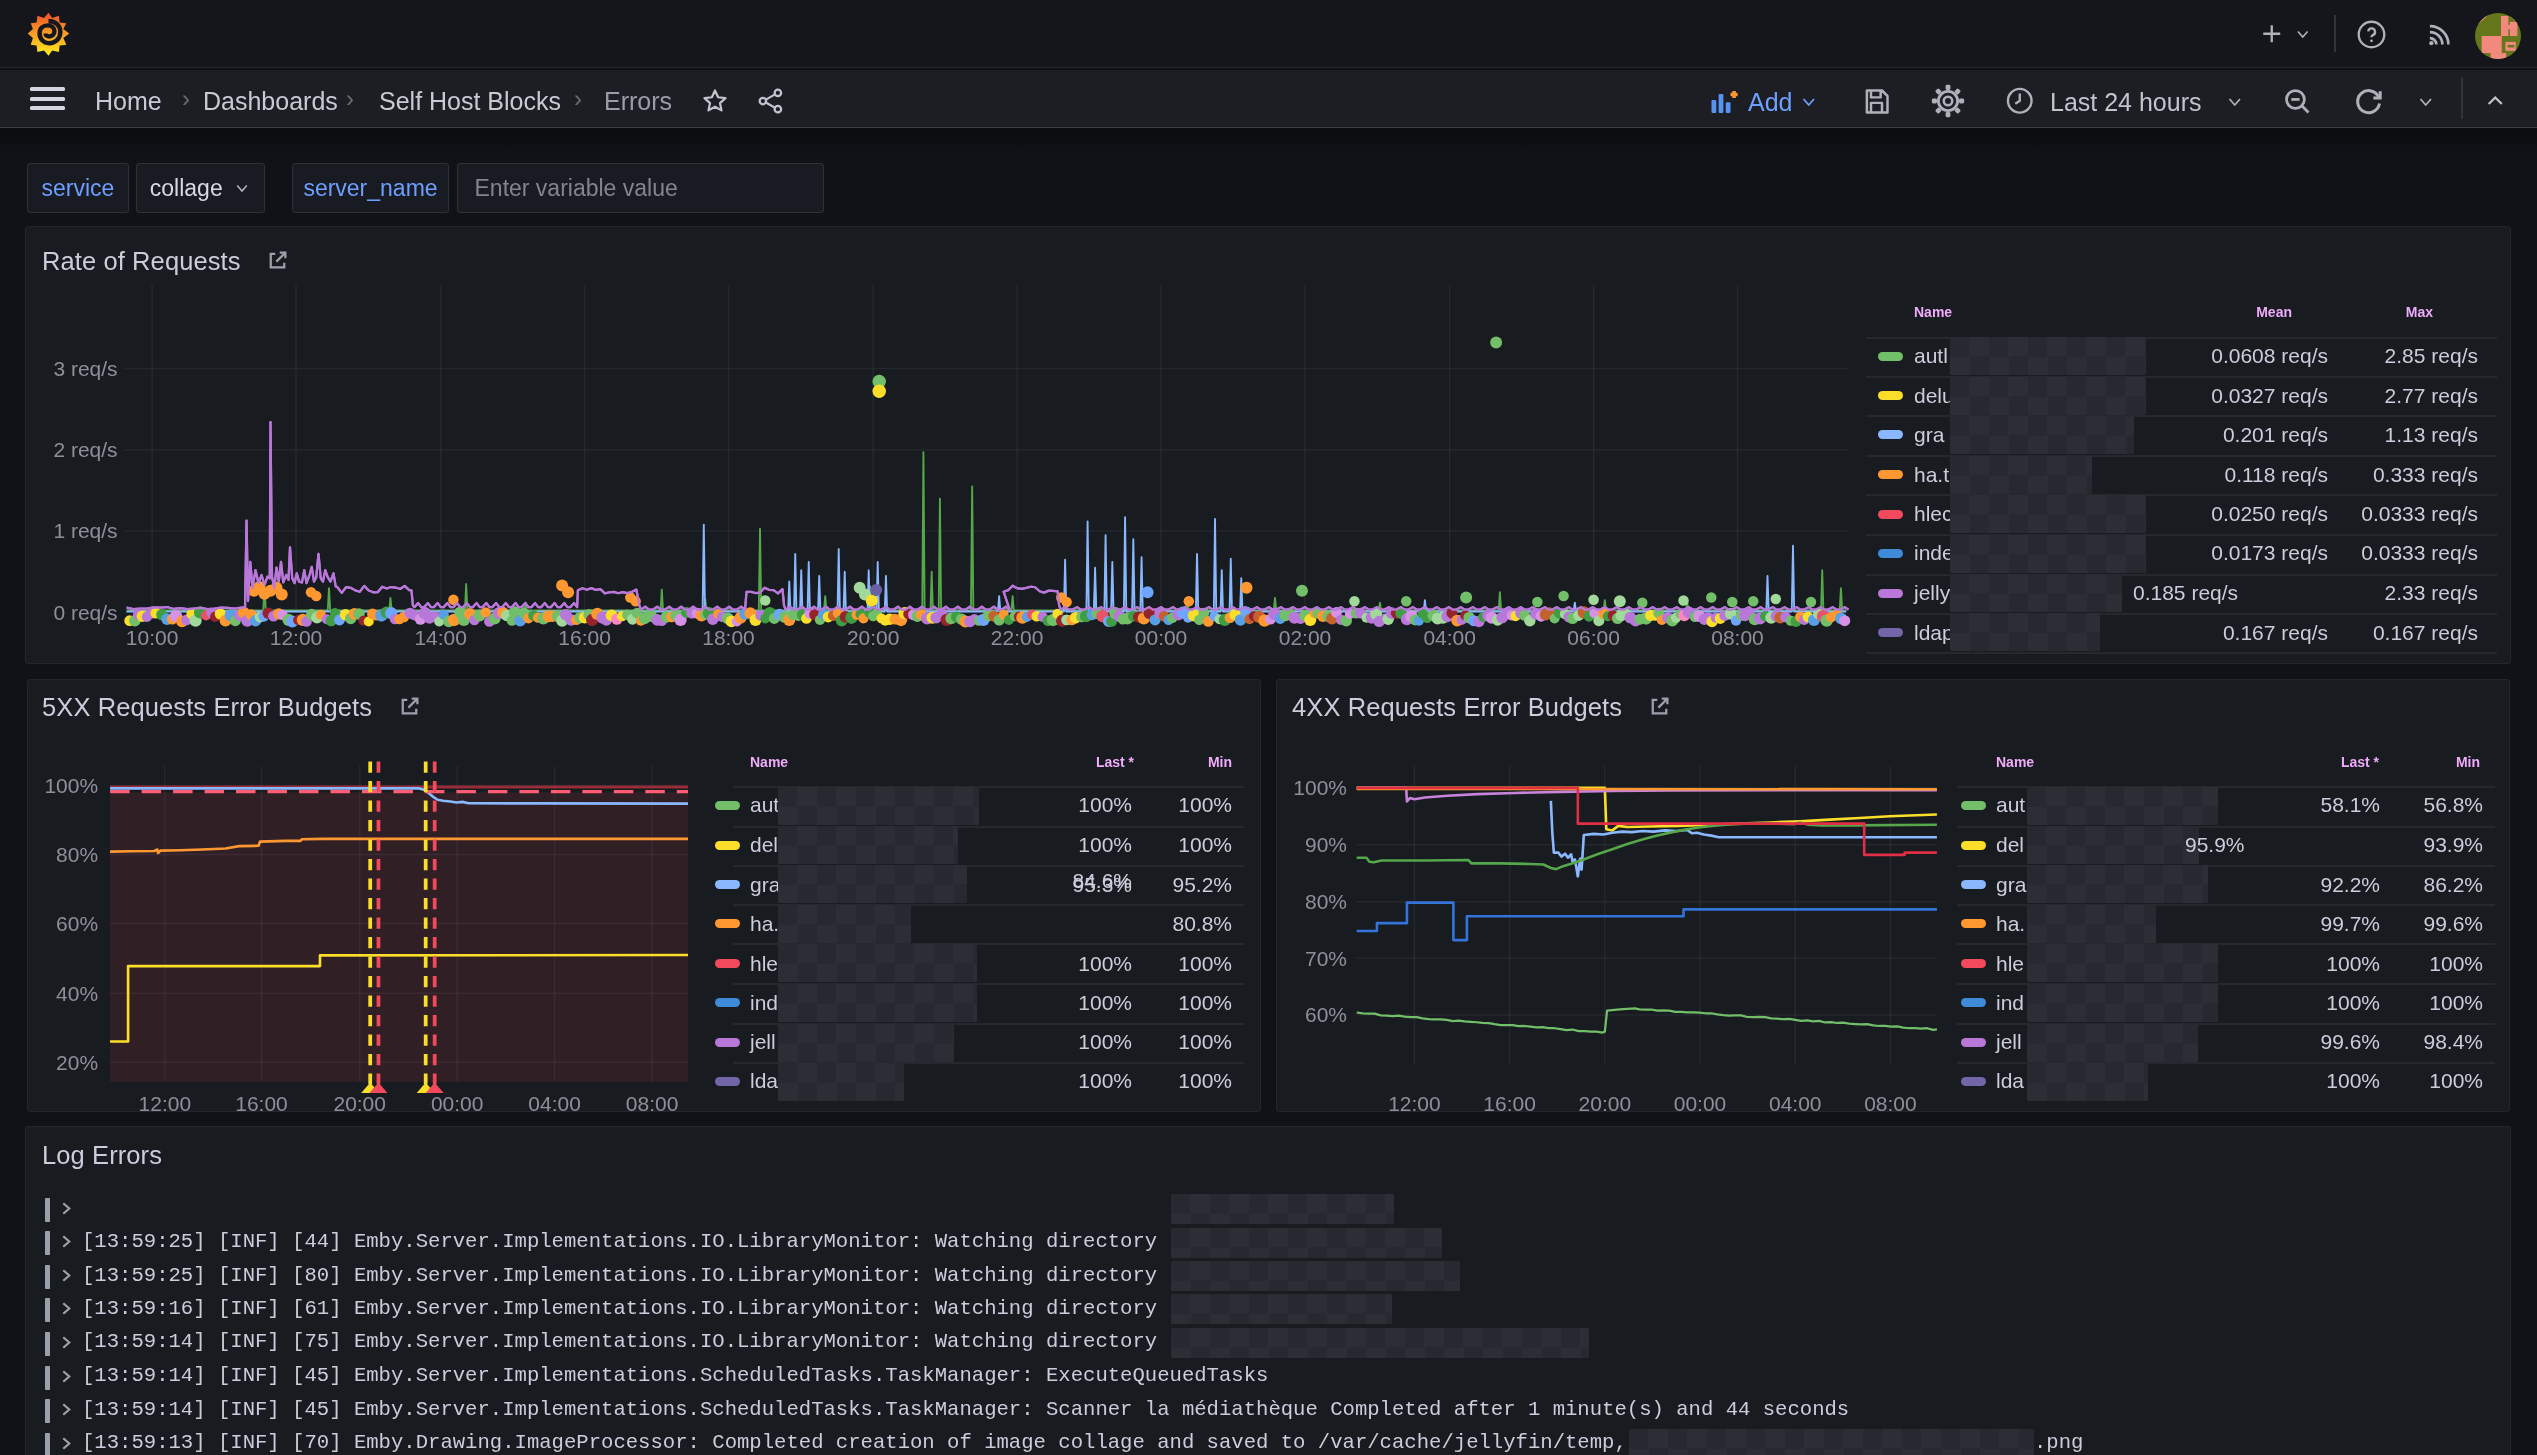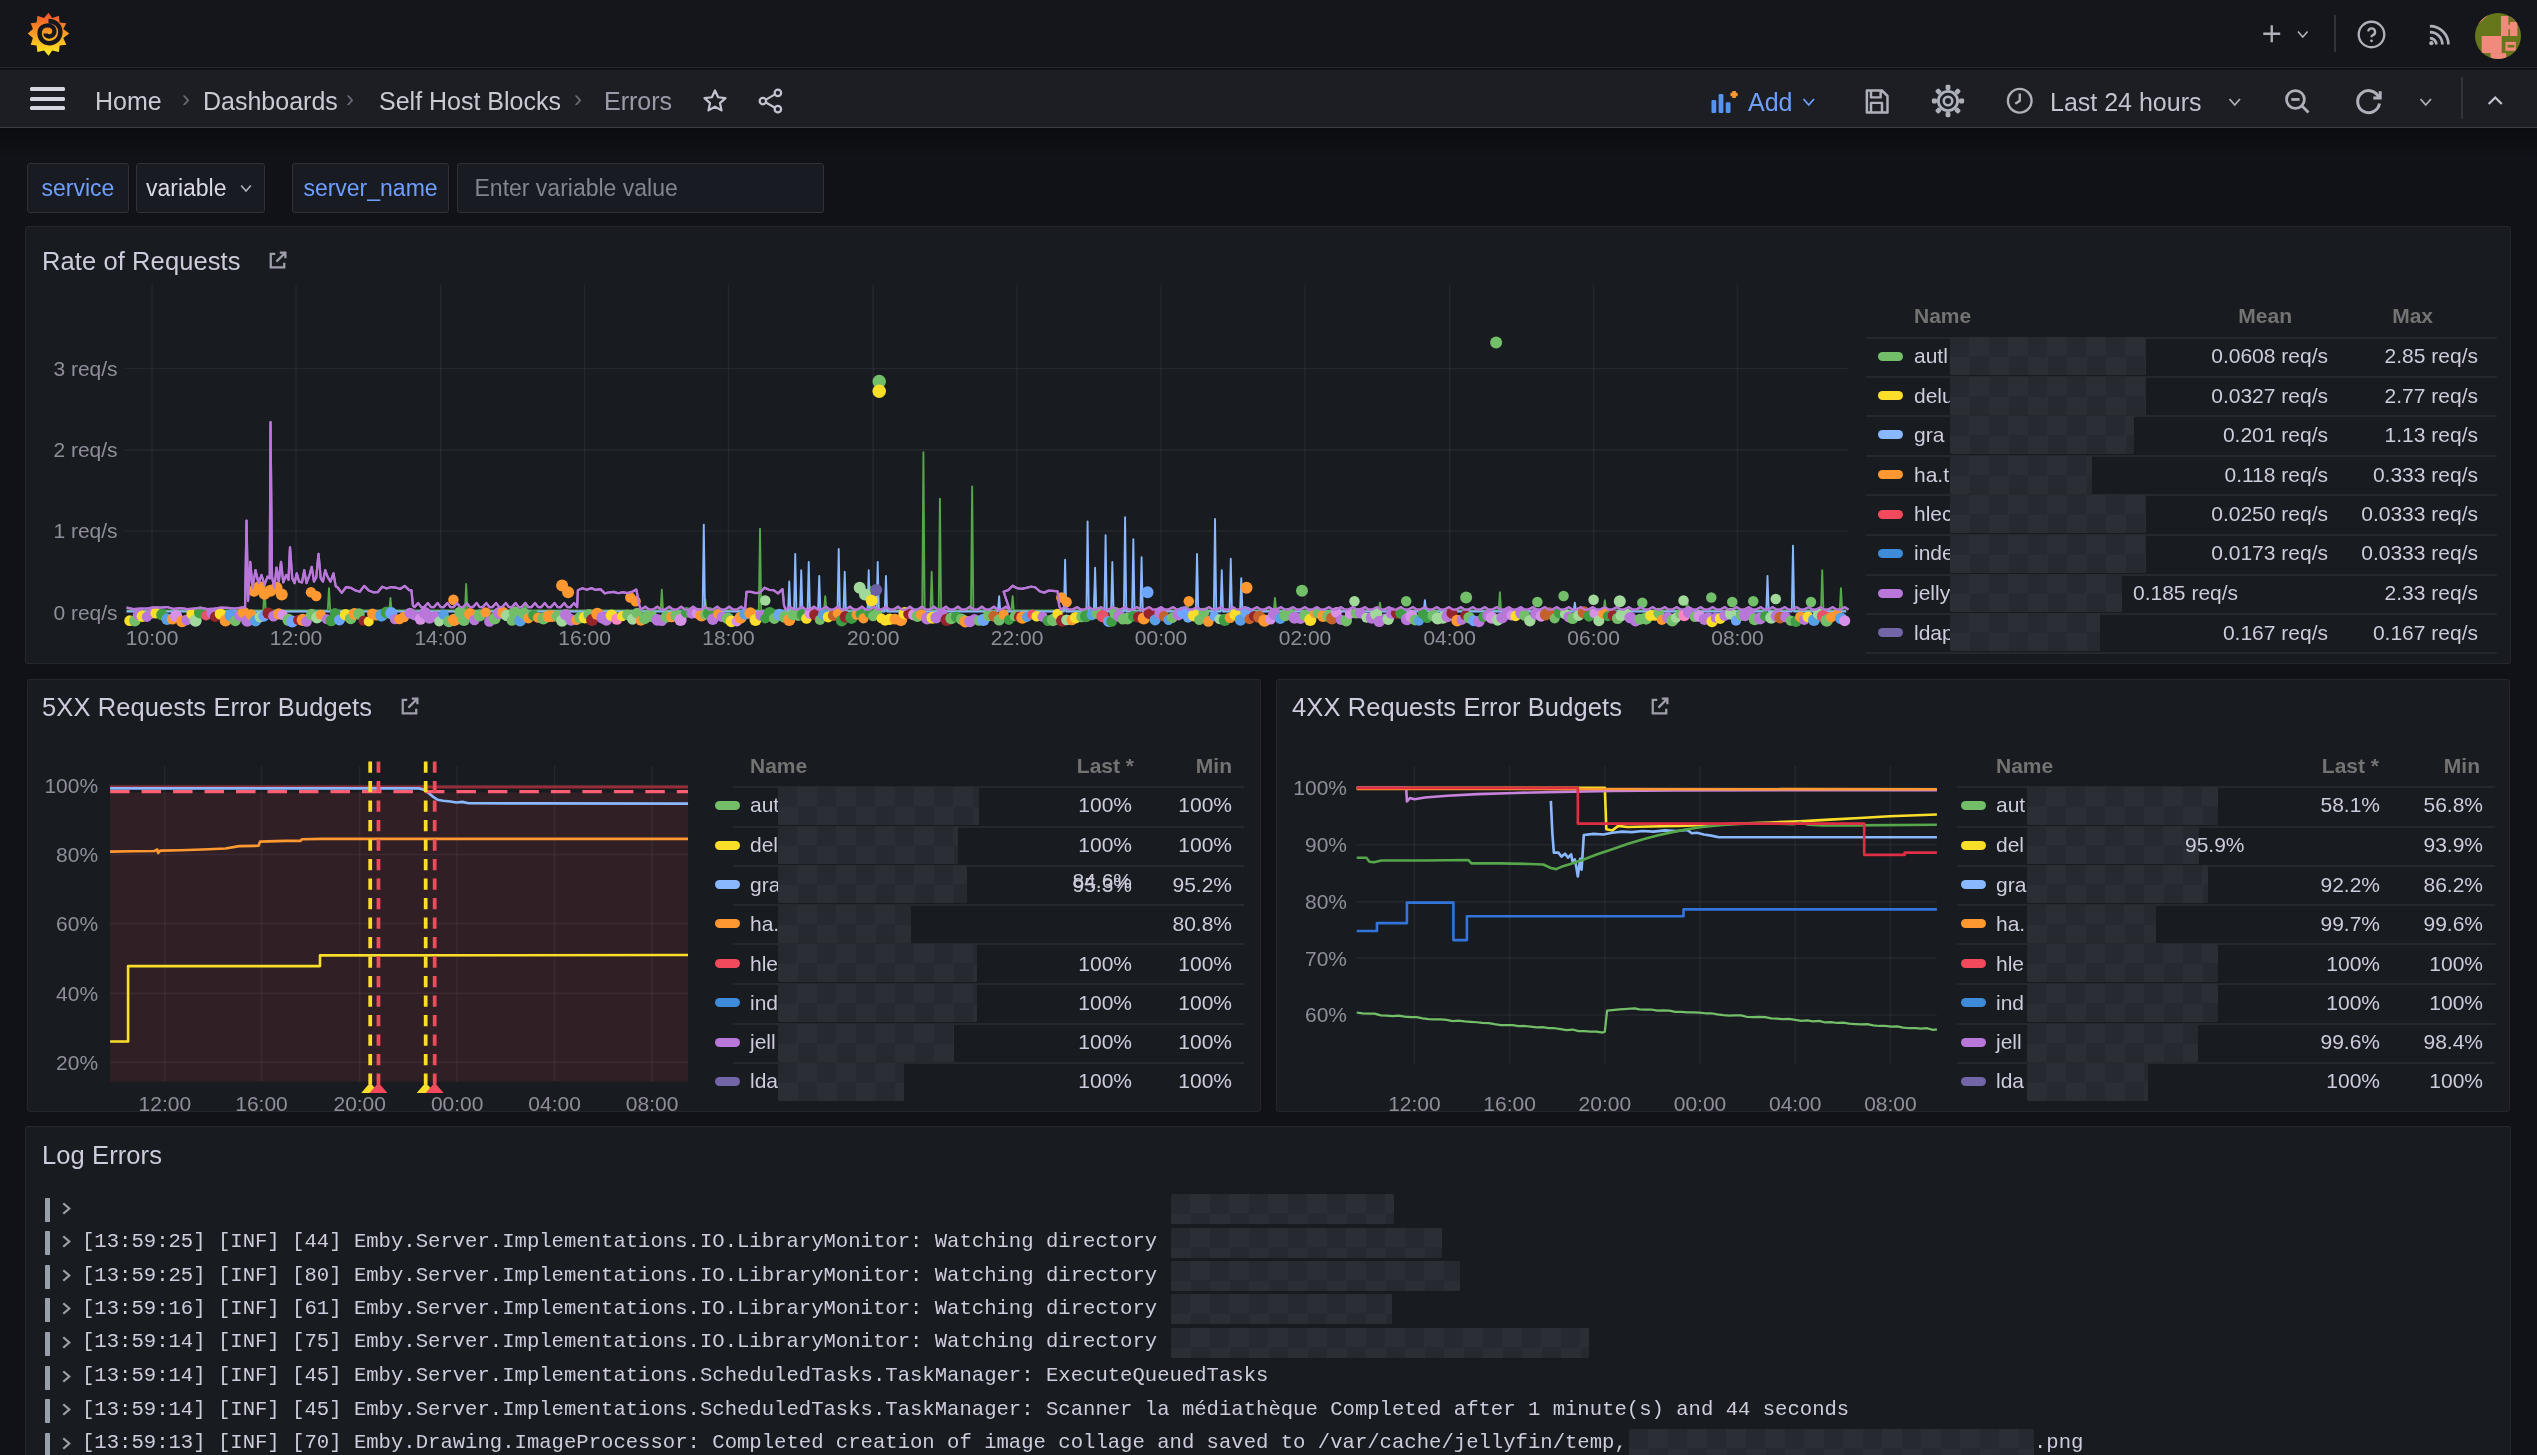--- a/index.html
+++ b/index.html
@@ -1,21 +1,21 @@
 <!DOCTYPE html>
 <html style="font-size:12px"><head><meta charset="utf-8"><style>
 * { margin:0; padding:0; box-sizing:border-box; }
 html,body { width:2538px; height:1455px; background:#111217; font-family:"Liberation Sans", sans-serif; overflow:hidden; }
 #root { position:relative; width:2538px; height:1455px; }
 .panel { position:absolute; background:#181b1f; border:1.5px solid #24262c; border-radius:3px; }
 .ptitle { position:absolute; font-size:25.5px; font-weight:500; color:#ccccdc; letter-spacing:0.1px; }
 .bc { position:absolute; top:87px; font-size:25px; color:#c9cad4; }
 .vbox { position:absolute; top:163px; height:50px; background:#181b22; border:1.5px solid #2e3138; border-radius:3px; display:flex; align-items:center; justify-content:center; font-size:23px; font-weight:500; }
 .pill { position:absolute; width:25px; height:9px; border-radius:4.5px; display:inline-block; }
-.lgh { position:absolute; font-size:21px; font-weight:700; color:#737373; }
+.lgh { position:absolute; font-size:14px; font-weight:700; color:#f0abfc; }
 .lgt { position:absolute; font-size:21px; color:#ccccdc; }
 .sep { position:absolute; height:1.5px; background:#26282d; }
 .blur { position:absolute; background:
    repeating-conic-gradient(#2b2e34 0% 25%, #26292f 0% 50%);
    background-size:39px 39px; border-radius:1.5px; }
 .logbar { position:absolute; width:5.2px; height:24px; background:#99a0ab; border-radius:0.7px; }
 .logchev { position:absolute; }
 .logln { position:absolute; font-family:"Liberation Mono", monospace; font-size:20.6px; color:#ccccdc; white-space:nowrap; }
 </style></head>
 <body>
@@ -136,21 +136,21 @@
     </svg>
 <div style="position:absolute;left:2461px;top:77px;width:1.5px;height:42px;background:#32343b"></div>
 <svg style="position:absolute;left:2484px;top:90px" width="22.5" height="22.5" viewBox="0 0 24 24">
       <path d="M5 15 L12 8 L19 15" stroke="#c2c3ce" stroke-width="2.4" fill="none"></path>
     </svg>
 
 <div class="vbox" style="left:27px;width:102px">
       <span style="color:#6e9fff">service</span>
     </div>
 <div class="vbox" style="left:136px;width:129px">
-      <span style="color:#d8d9e3">variable</span>
+      <span style="color:#d8d9e3">collage</span>
       <svg style="margin-left:10.5px" width="18" height="16.5" viewBox="0 0 24 24">
         <path d="M5 8 L12 16 L19 8" stroke="#aeb1ba" stroke-width="2.4" fill="none"></path>
       </svg>
     </div>
 <div class="vbox" style="left:292px;width:157px">
       <span style="color:#6e9fff">server_name</span>
     </div>
 <div class="vbox" style="left:457px;width:367px;justify-content:flex-start;padding-left:16.5px">
       <span style="color:#82858d">Enter variable value</span>
     </div>

